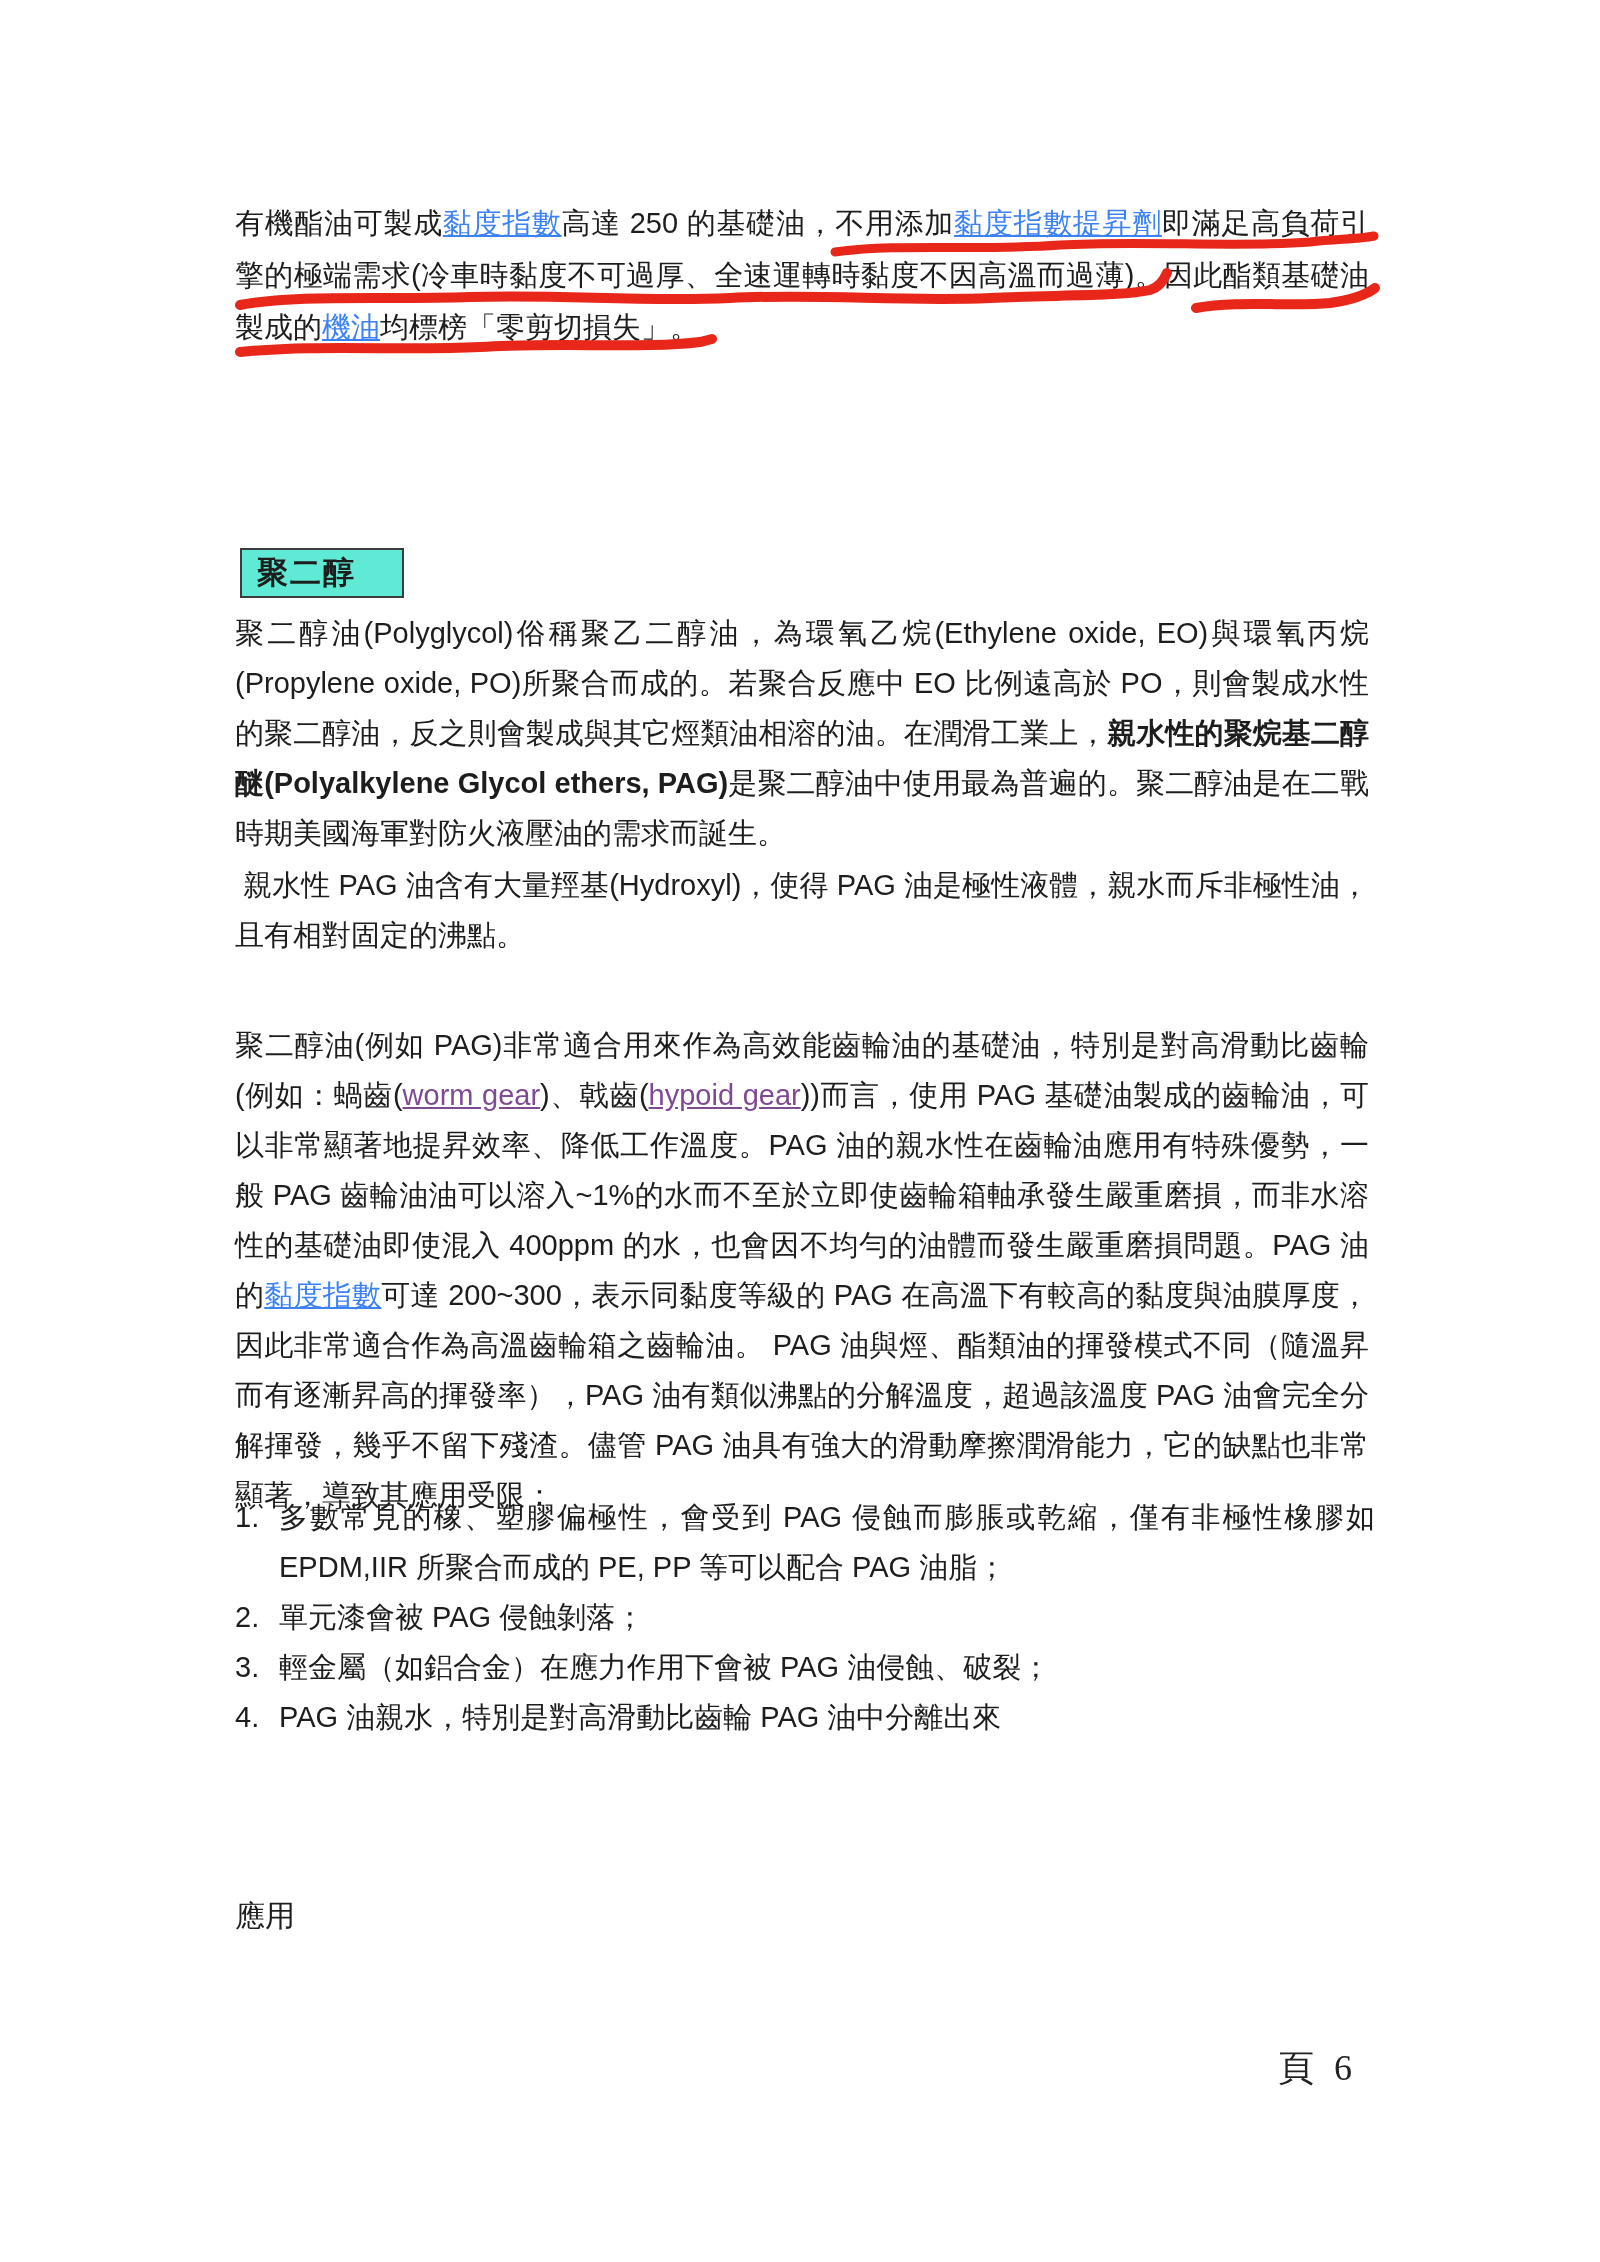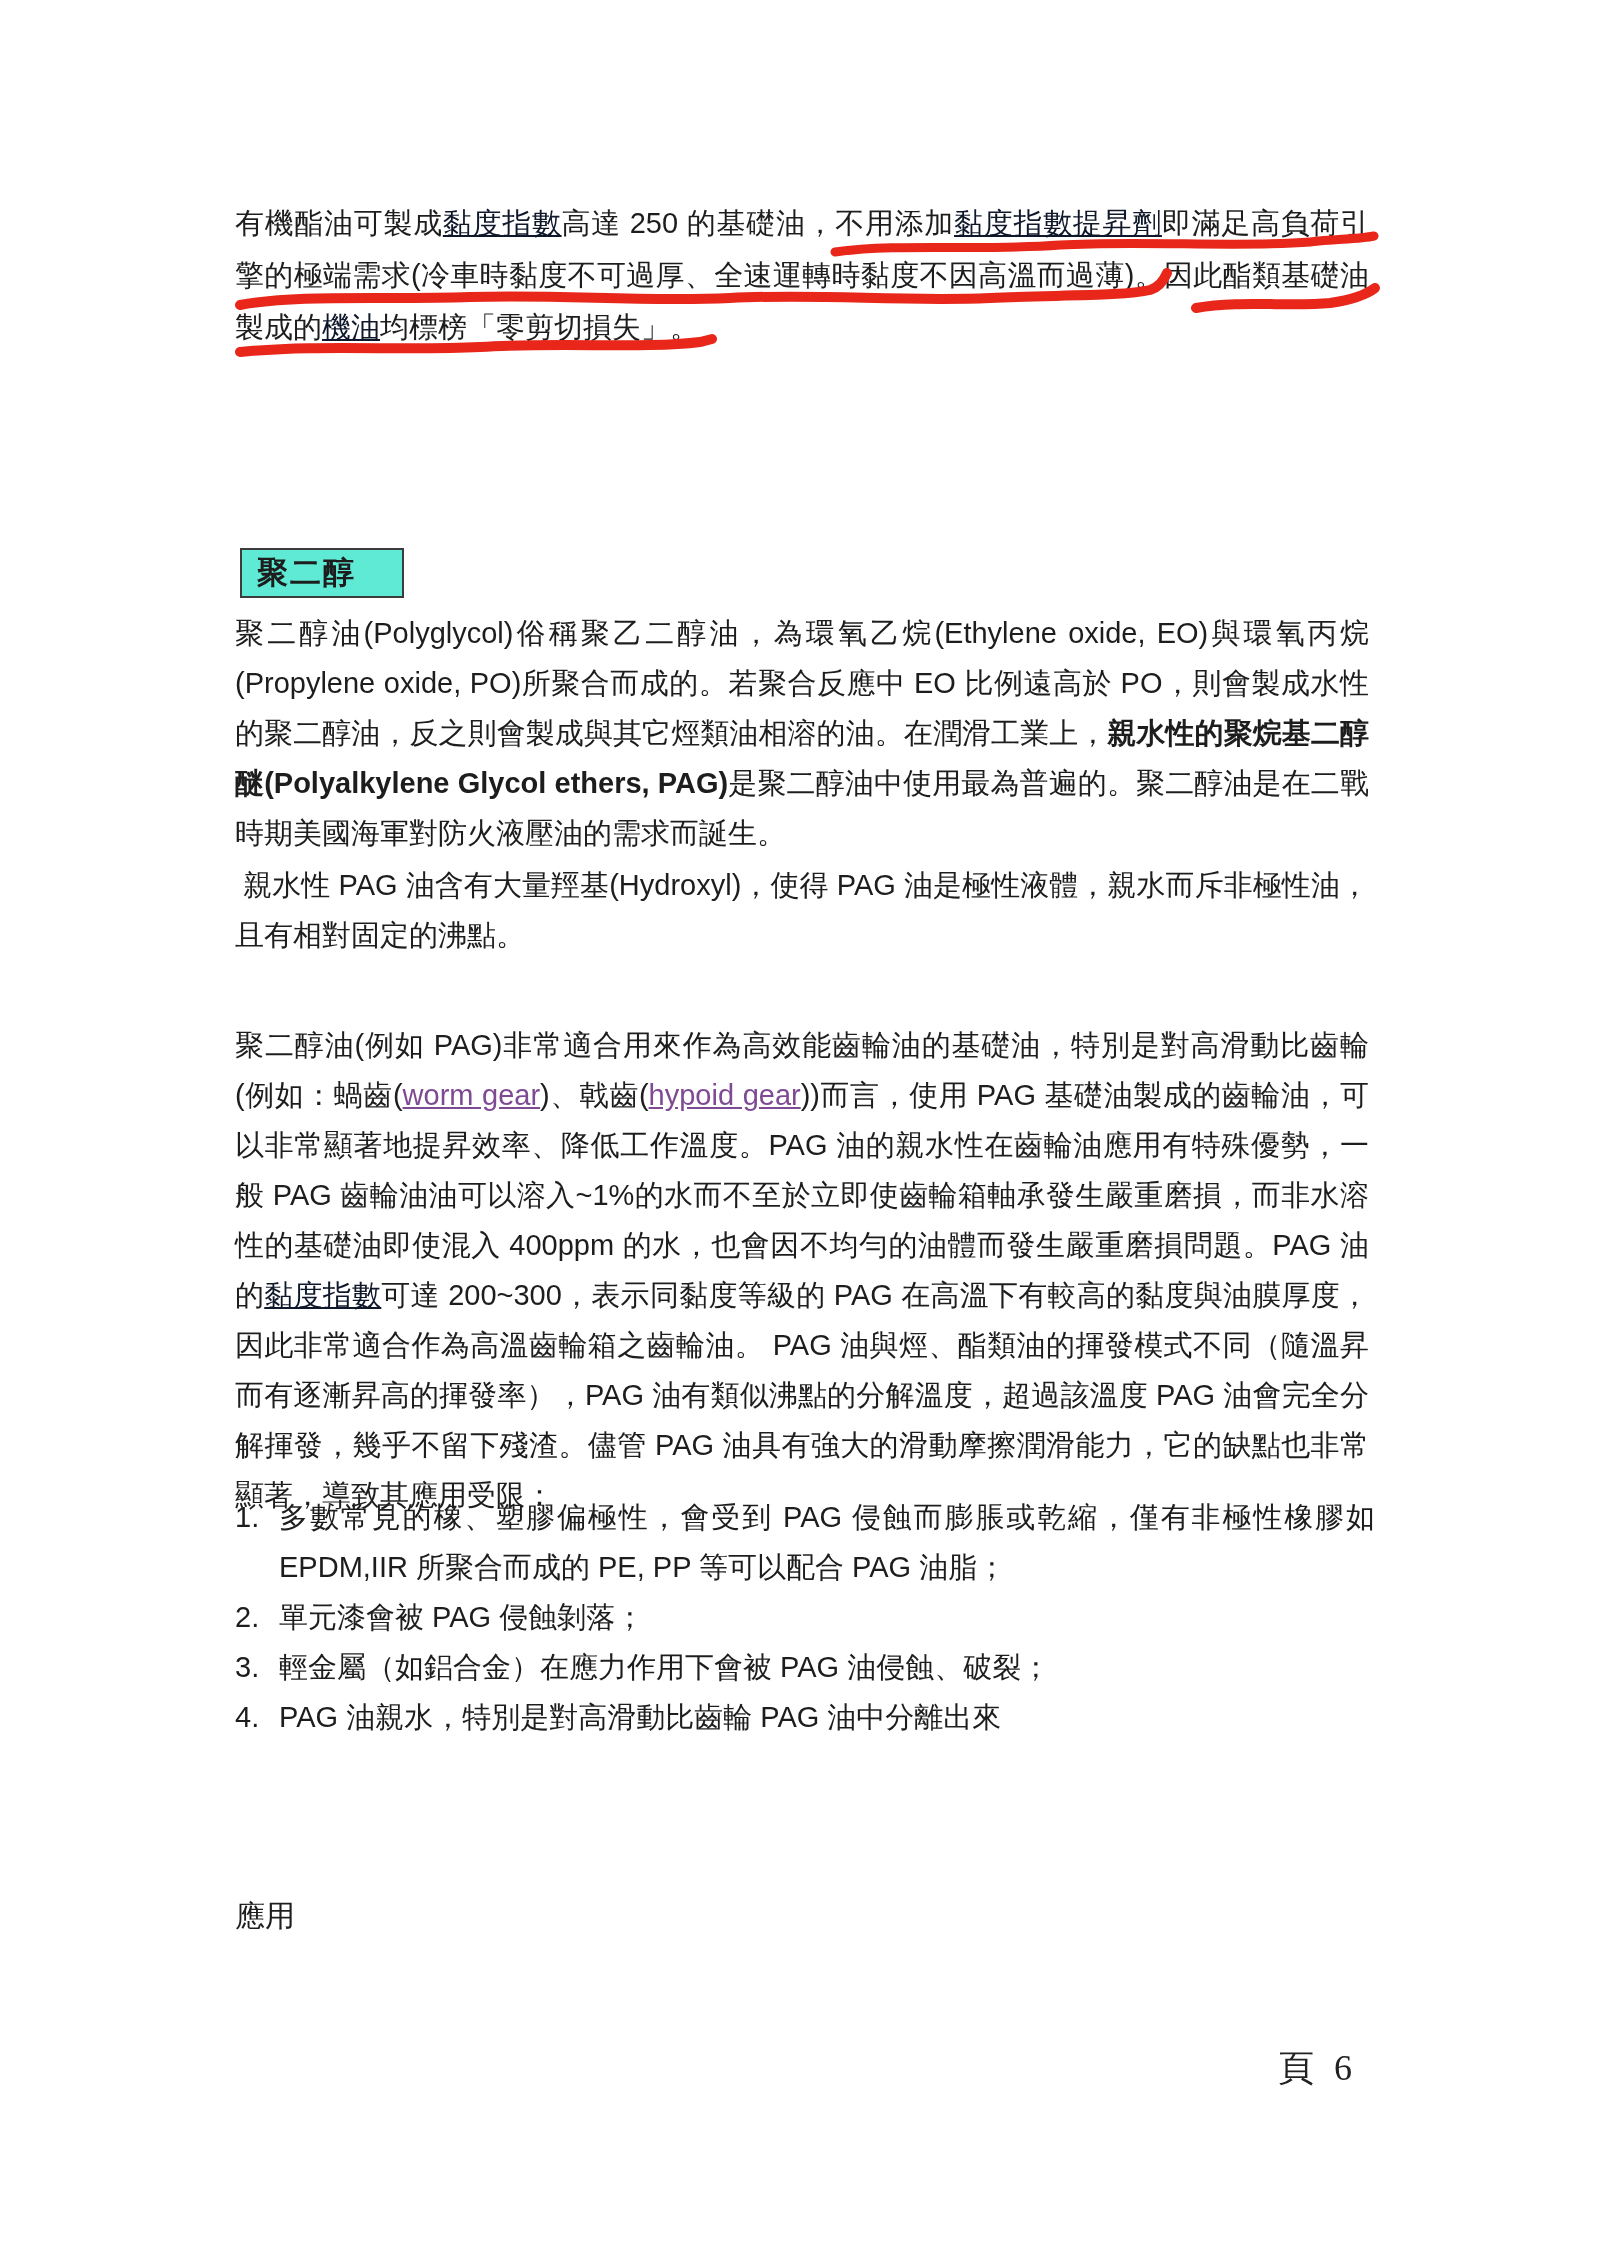--- a/index.html
+++ b/index.html
@@ -13,21 +13,21 @@
     position:absolute; left:235px; width:1134px;
     font-size:29px; line-height:50px; text-align:justify;
     text-justify:inter-character; color:#1d1d1d;
   }
   .p1 { top:197px; line-height:52px; }
   .p2 { top:608px; }
   .p3 { top:860px; }
   .p4 { top:1020px; }
   .p5 { top:1758px; padding-left:14px; text-indent:-14px; }
   .b  { font-weight:700; }
-  a.lnk { color:#0f172a; text-decoration:underline; cursor:pointer; }
+  a.lnk { color:#3b82f6; text-decoration:underline; cursor:pointer; }
   a.lnk.visited { color:#7e4a93; }
   .heading-box {
     position:absolute; left:240px; top:548px; width:164px; height:50px;
     border:2px solid #3c3c3c; display:flex; align-items:center;
     padding-left:15px; font-size:31px; font-weight:700; letter-spacing:2px;
     background:#5eead4;
   }
   .plist { position:absolute; left:235px; top:1492px; width:1140px; }
   .li { display:flex; line-height:50px; font-size:29px; text-align:justify; }
   .li-marker { flex:0 0 44px; }

